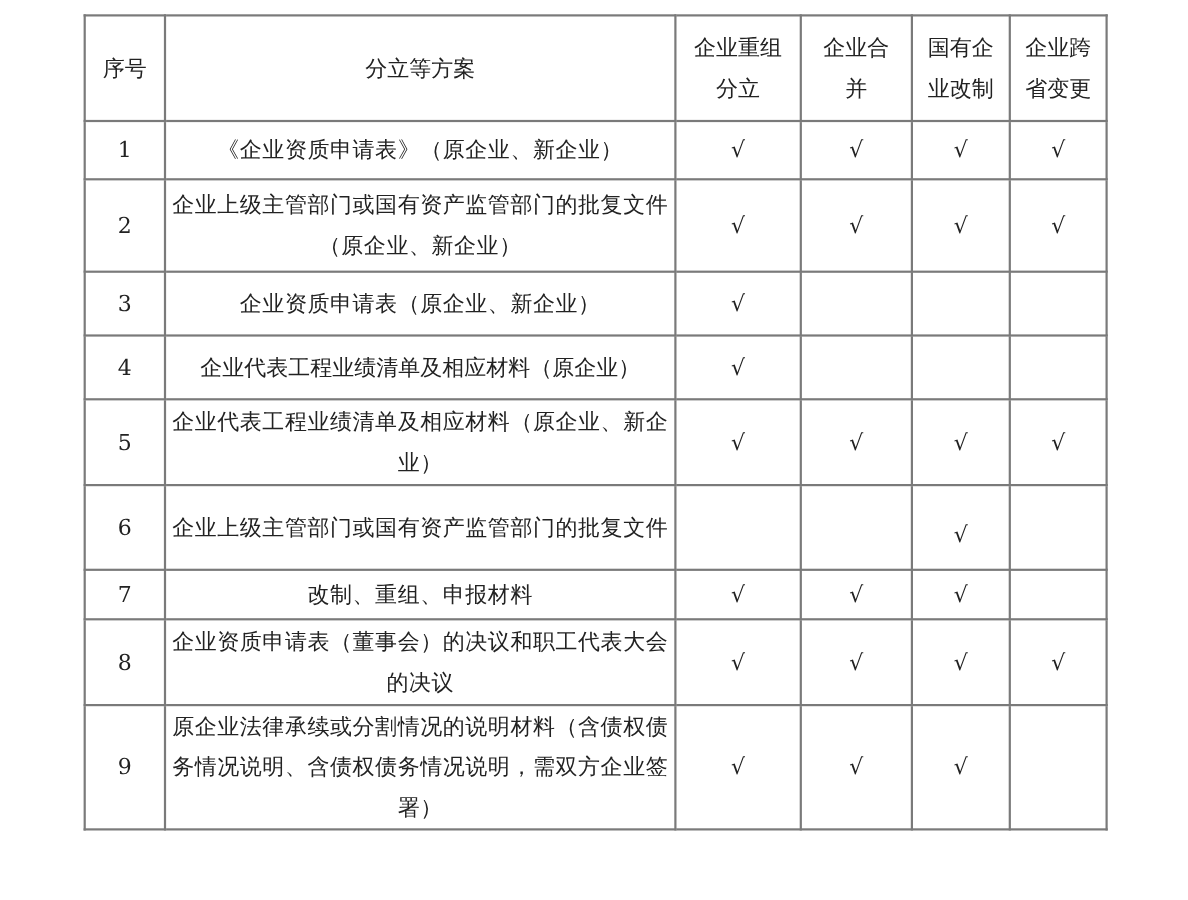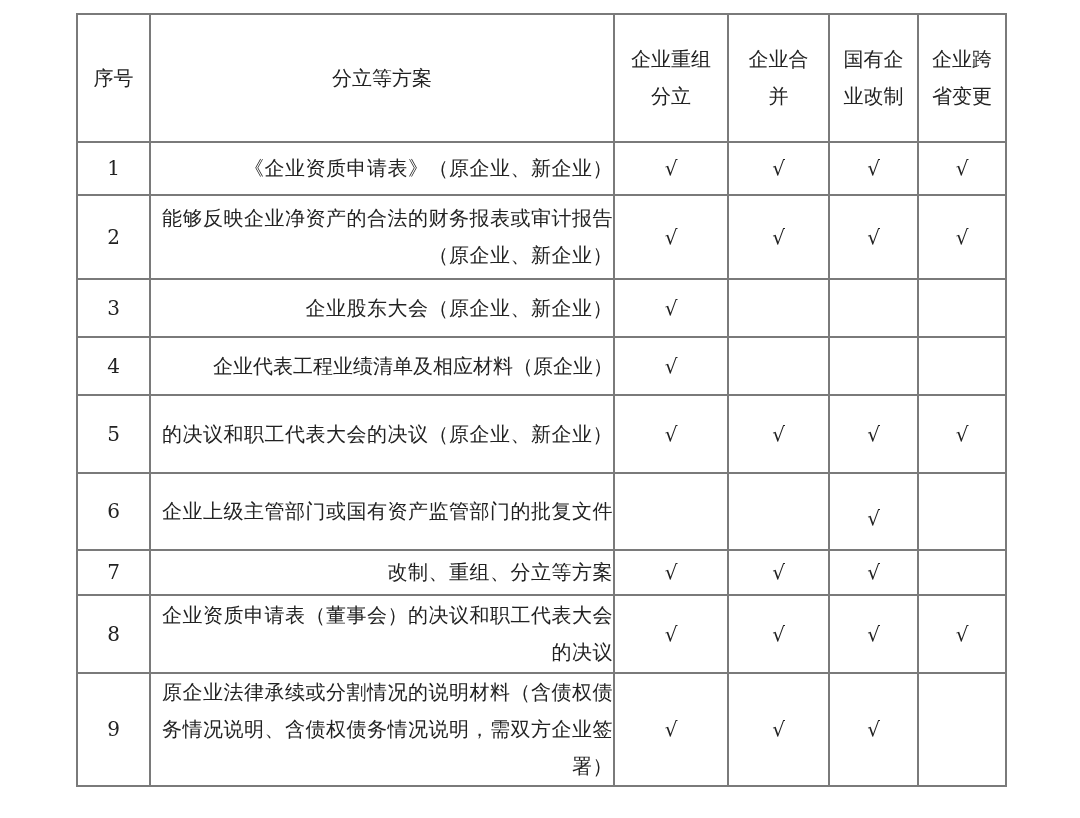--- a/index.html
+++ b/index.html
@@ -26,38 +26,38 @@
     table.materials td, table.materials th {
       border: 2px solid #7a7a7a;
       padding: 0;
       font-weight: normal;
       font-size: 20px;
       line-height: 37px;
       vertical-align: middle;
     }
     th { text-align: center; }
     td.num { text-align: center; }
-    td.mat { text-align: right; padding-left: 5px; padding-right: 2px; letter-spacing: 0.5px; }
+    td.mat { text-align: center; padding-left: 5px; padding-right: 2px; letter-spacing: 0.5px; }
     td.chk { text-align: center; font-size: 18px; }
     th.hdr { line-height: 36px; }
   </style>
 </head>
 <body>
 
 <table class="materials">
   <colgroup>
     <col style="width:73px">
     <col style="width:464px">
     <col style="width:114px">
     <col style="width:101px">
     <col style="width:89px">
     <col style="width:88px">
   </colgroup>
   <thead>
-    <tr style="height:128px">
+    <tr style="height:96px">
       <th class="hdr">序号</th>
       <th class="hdr">分立等方案</th>
       <th class="hdr">
         <div>企业重组</div>
         <div>分立</div>
       </th>
       <th class="hdr">
         <div>企业合</div>
         <div>并</div>
       </th>
@@ -75,61 +75,61 @@
     <tr style="height:53px">
       <td class="num">1</td>
       <td class="mat">《企业资质申请表》（原企业、新企业）</td>
       <td class="chk">√</td>
       <td class="chk">√</td>
       <td class="chk">√</td>
       <td class="chk">√</td>
     </tr>
     <tr style="height:84px">
       <td class="num">2</td>
-      <td class="mat">能够反映企业净资产的合法的财务报表或审计报告（原企业、新企业）</td>
+      <td class="mat">企业上级主管部门或国有资产监管部门的批复文件（原企业、新企业）</td>
       <td class="chk">√</td>
       <td class="chk">√</td>
       <td class="chk">√</td>
       <td class="chk">√</td>
     </tr>
     <tr style="height:58px">
       <td class="num">3</td>
-      <td class="mat">企业股东大会（原企业、新企业）</td>
+      <td class="mat">企业资质申请表（原企业、新企业）</td>
       <td class="chk">√</td>
       <td class="chk"></td>
       <td class="chk"></td>
       <td class="chk"></td>
     </tr>
     <tr style="height:58px">
       <td class="num">4</td>
       <td class="mat" style="letter-spacing:0;margin-left:48px;">企业代表工程业绩清单及相应材料（原企业）</td>
       <td class="chk">√</td>
       <td class="chk"></td>
       <td class="chk"></td>
       <td class="chk"></td>
     </tr>
     <tr style="height:78px">
       <td class="num">5</td>
-      <td class="mat">的决议和职工代表大会的决议（原企业、新企业）</td>
+      <td class="mat">企业代表工程业绩清单及相应材料（原企业、新企业）</td>
       <td class="chk">√</td>
       <td class="chk">√</td>
       <td class="chk">√</td>
       <td class="chk">√</td>
     </tr>
     <tr style="height:77px">
       <td class="num">6</td>
       <td class="mat">企业上级主管部门或国有资产监管部门的批复文件</td>
       <td class="chk"></td>
       <td class="chk"></td>
       <td class="chk" style="padding-top:14px;">√</td>
       <td class="chk"></td>
     </tr>
     <tr style="height:45px">
       <td class="num">7</td>
-      <td class="mat">改制、重组、分立等方案</td>
+      <td class="mat">改制、重组、申报材料</td>
       <td class="chk">√</td>
       <td class="chk">√</td>
       <td class="chk">√</td>
       <td class="chk"></td>
     </tr>
     <tr style="height:78px">
       <td class="num">8</td>
       <td class="mat">企业资质申请表（董事会）的决议和职工代表大会的决议</td>
       <td class="chk">√</td>
       <td class="chk">√</td>

